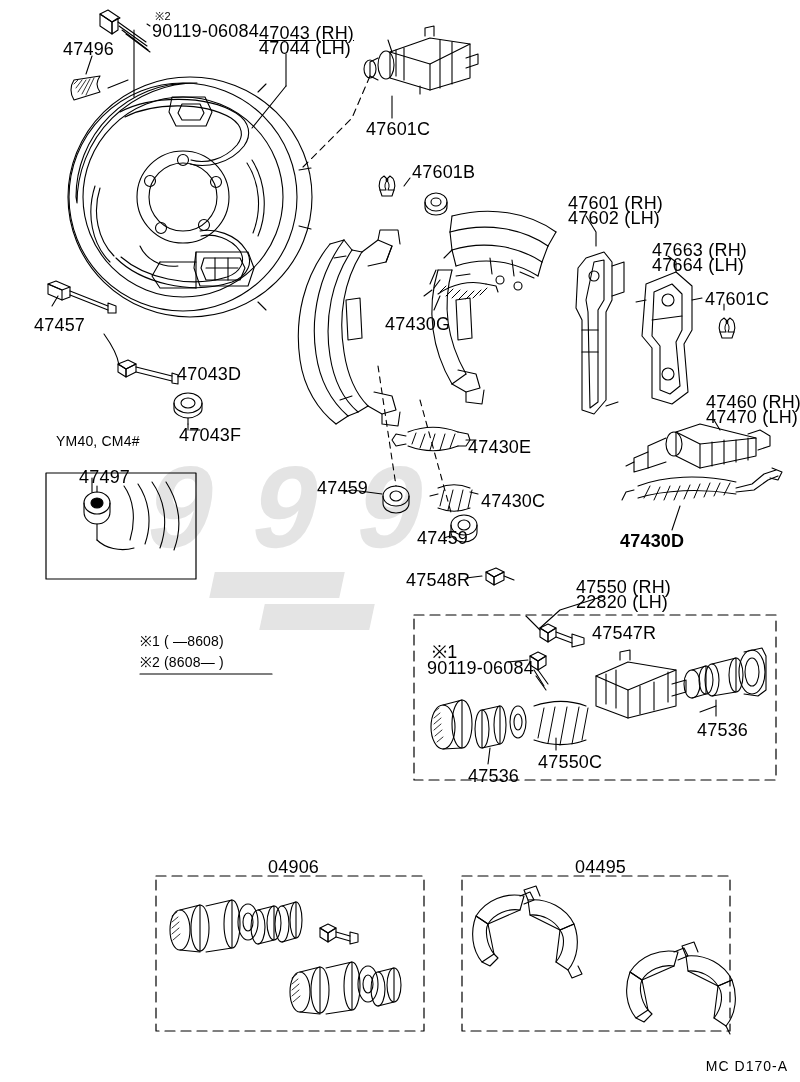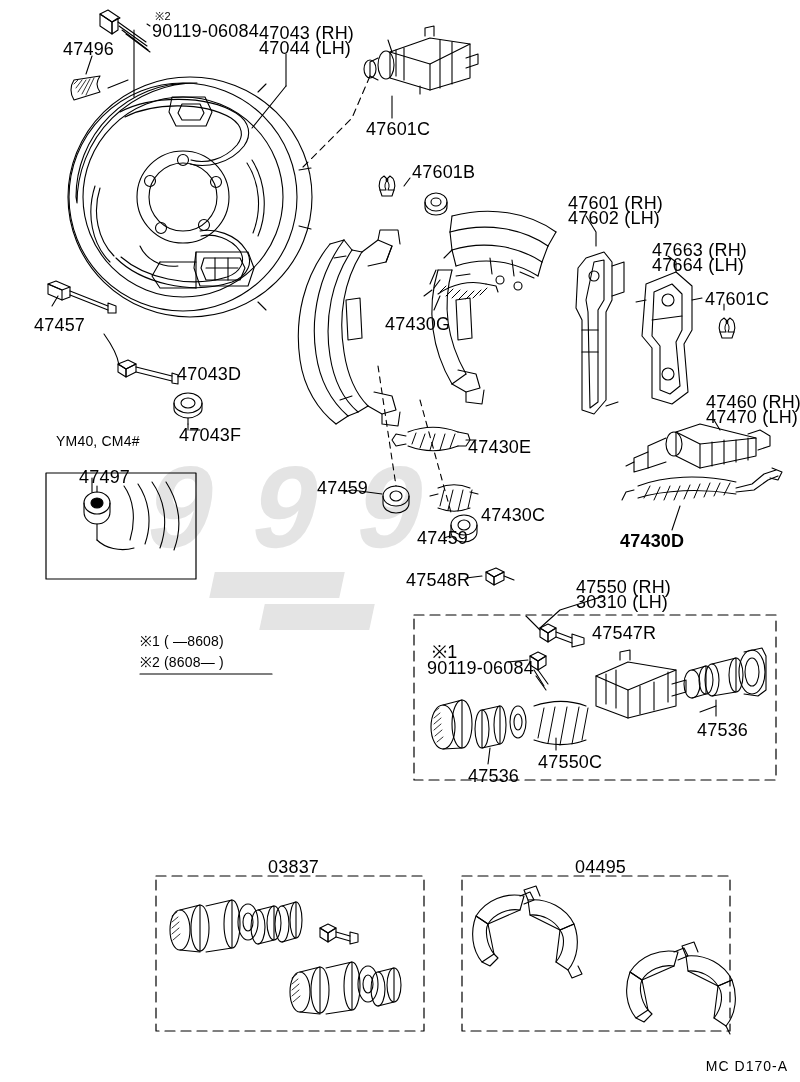--- a/index.html
+++ b/index.html
@@ -475,50 +475,50 @@
 
       <path d="M352 490 L344 492"></path>
       <path d="M604 596 L560 610 L540 628"></path>
       <path d="M700 712 L716 706"></path>
     </g>
   </svg>
 
   <div class="lbl sm" style="left:155px; top:9px;">※2</div>
   <div class="lbl" style="left:152px; top:24px;">90119-06084</div>
   <div class="lbl" style="left:63px; top:42px;">47496</div>
-  <div class="lbl" style="left:259px; top:26px;">47043 (RH)</div>
+  <div class="lbl" style="left:259px; top:26px;text-decoration:underline;">47043 (RH)</div>
   <div class="lbl" style="left:259px; top:41px;">47044 (LH)</div>
   <div class="lbl" style="left:366px; top:122px;">47601C</div>
   <div class="lbl" style="left:412px; top:165px;">47601B</div>
   <div class="lbl" style="left:568px; top:196px;">47601 (RH)</div>
   <div class="lbl" style="left:568px; top:211px;">47602 (LH)</div>
   <div class="lbl" style="left:652px; top:243px;text-align:right;">47663 (RH)</div>
   <div class="lbl" style="left:652px; top:258px;">47664 (LH)</div>
   <div class="lbl" style="left:705px; top:292px;">47601C</div>
   <div class="lbl" style="left:385px; top:317px;">47430G</div>
   <div class="lbl" style="left:34px; top:318px;">47457</div>
   <div class="lbl" style="left:177px; top:367px;">47043D</div>
   <div class="lbl" style="left:179px; top:428px;">47043F</div>
   <div class="lbl" style="left:706px; top:395px;">47460 (RH)</div>
   <div class="lbl" style="left:706px; top:410px;">47470 (LH)</div>
   <div class="lbl" style="left:468px; top:440px;">47430E</div>
   <div class="lbl" style="left:317px; top:481px;">47459</div>
-  <div class="lbl" style="left:481px; top:508px;">47430C</div>
+  <div class="lbl" style="left:481px; top:494px;">47430C</div>
   <div class="lbl" style="left:417px; top:531px;">47459</div>
   <div class="lbl" style="left:620px; top:534px;font-weight:bold;">47430D</div>
   <div class="lbl" style="left:406px; top:573px;">47548R</div>
   <div class="lbl" style="left:576px; top:580px;">47550 (RH)</div>
-  <div class="lbl" style="left:576px; top:595px;">30310 (LH)</div>
+  <div class="lbl" style="left:576px; top:595px;">22820 (LH)</div>
   <div class="lbl" style="left:592px; top:626px;">47547R</div>
   <div class="lbl" style="left:432px; top:645px;">※1</div>
   <div class="lbl" style="left:427px; top:661px;">90119-06084</div>
   <div class="lbl" style="left:697px; top:723px;">47536</div>
   <div class="lbl" style="left:538px; top:755px;">47550C</div>
   <div class="lbl" style="left:468px; top:769px;">47536</div>
-  <div class="lbl" style="left:268px; top:860px;">03837</div>
+  <div class="lbl" style="left:268px; top:860px;">04906</div>
   <div class="lbl" style="left:575px; top:860px;">04495</div>
 
   <div class="lbl big" style="left:56px; top:434px;">YM40, CM4#</div>
   <div class="lbl" style="left:79px; top:470px;">47497</div>
 
   <div class="lbl big" style="left:140px; top:634px;">※1 (    —8608)</div>
   <div class="lbl big" style="left:140px; top:655px;">※2 (8608—    )</div>
 
   <div class="footer">MC  D170-A</div>
 

